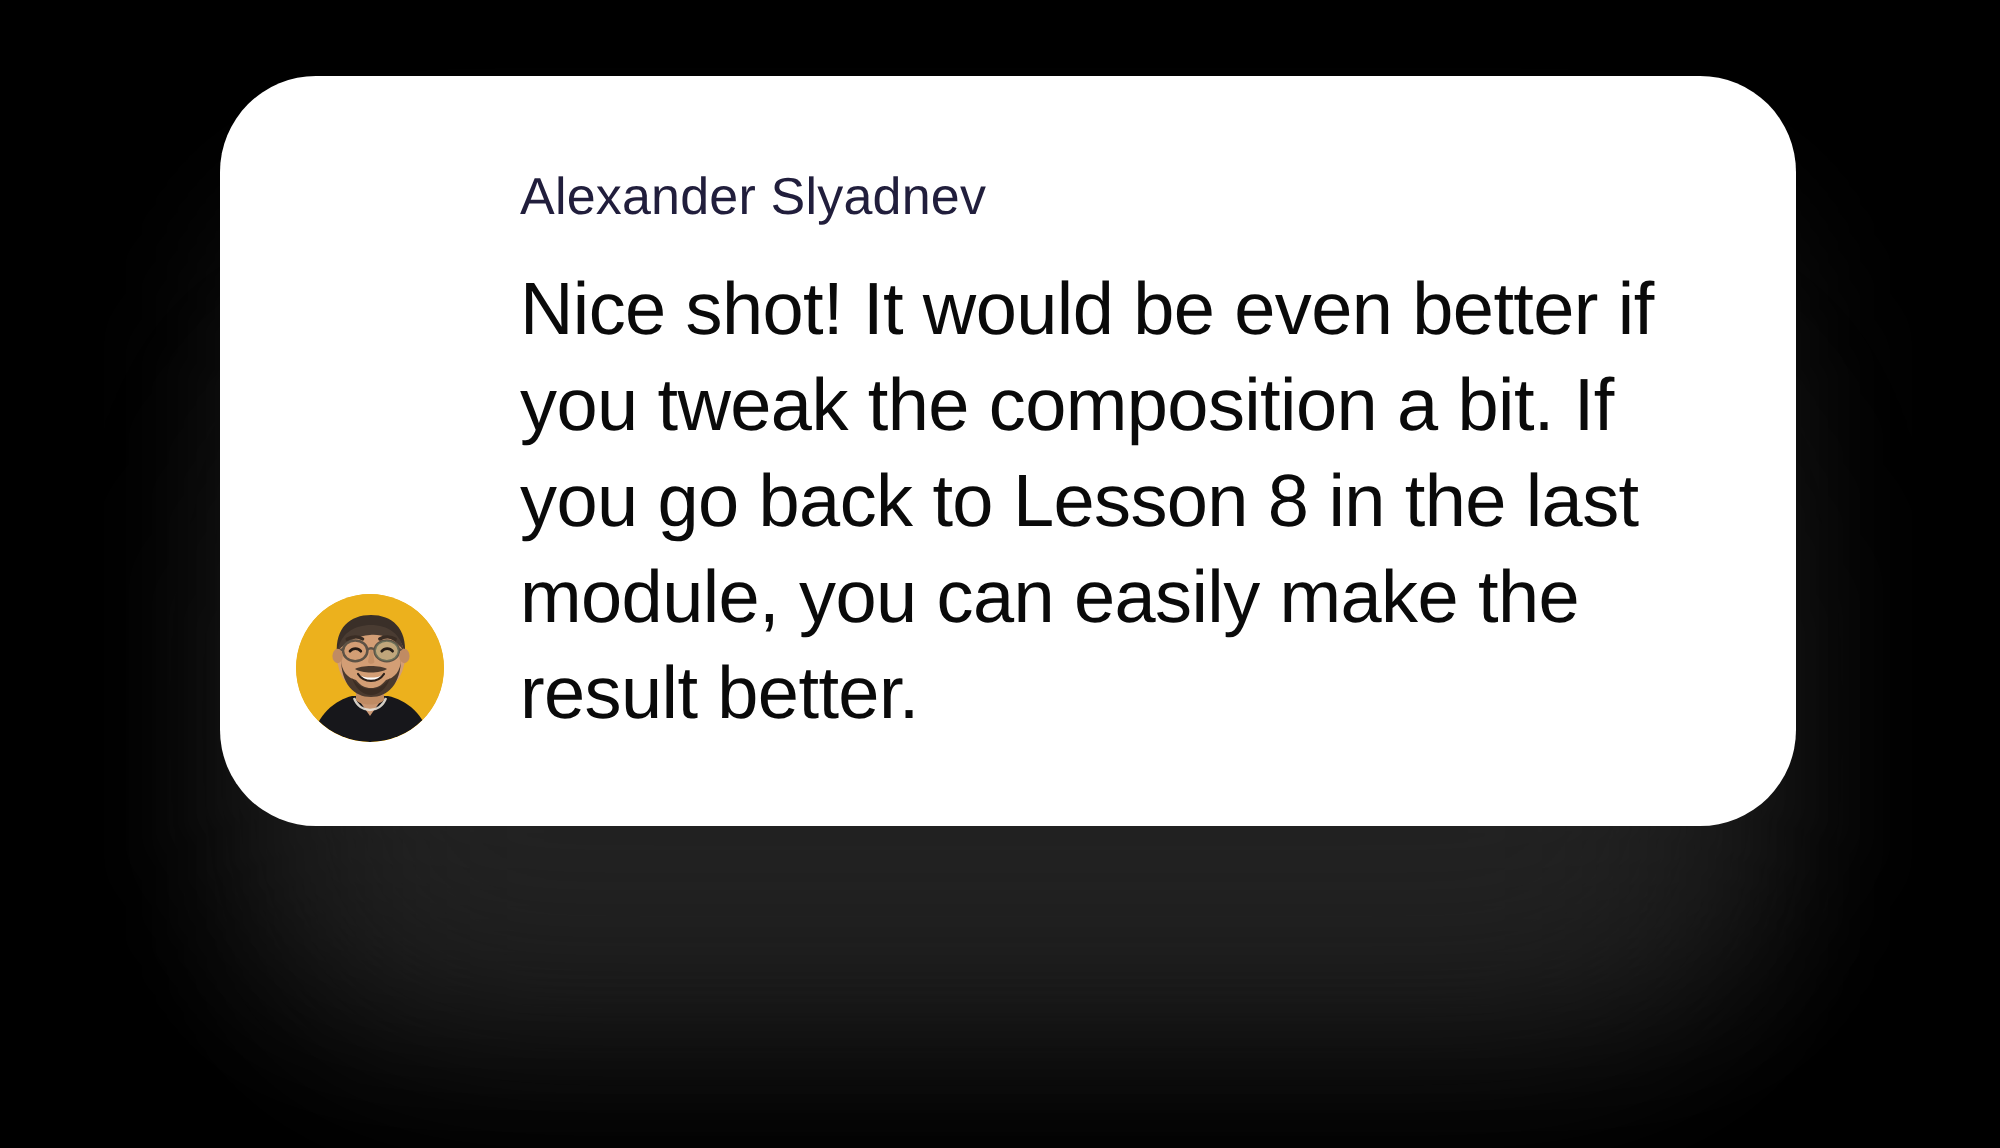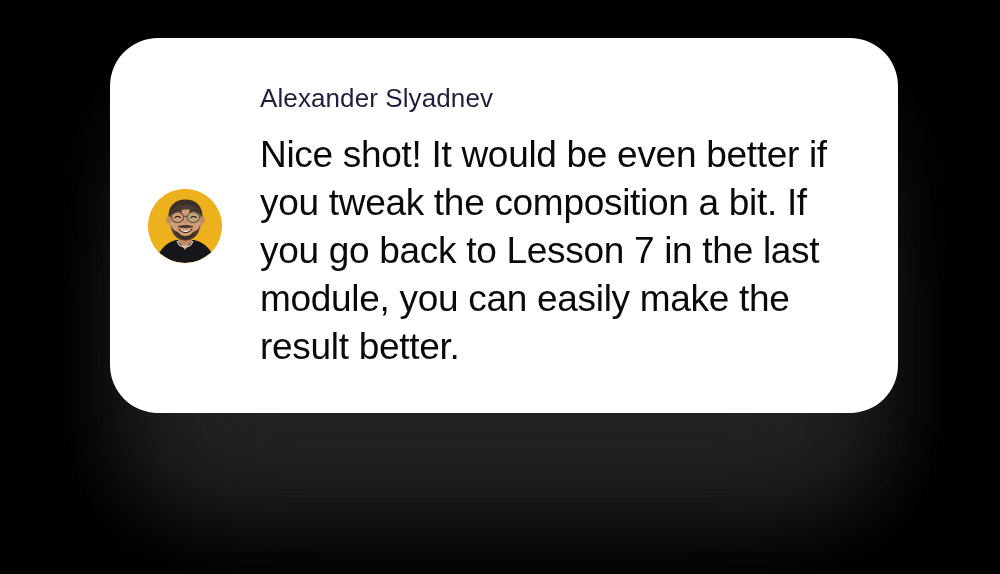--- a/index.html
+++ b/index.html
@@ -53,21 +53,21 @@
     height: 375px;
     background: #ffffff;
     border-radius: 48px;
     box-sizing: border-box;
     padding: 44px 40px 40px 38px;
   }
 
   .card-inner {
     display: flex;
     flex-direction: row;
-    align-items: center;
+    align-items: flex-end;
     gap: 0;
   }
 
   .avatar-wrap {
     flex: 0 0 auto;
     width: 74px;
     height: 74px;
     margin-top: 0px;
     margin-right: 38px;
   }
@@ -178,19 +178,19 @@
 
               <ellipse cx="20.8" cy="31" rx="2.6" ry="3.6" fill="#c08b63"></ellipse>
               <ellipse cx="54.2" cy="31" rx="2.6" ry="3.6" fill="#c08b63"></ellipse>
             </g>
           </svg>
         </span>
       </div>
 
       <div class="comment-body">
         <div class="author-name">Alexander Slyadnev</div>
-        <p class="comment-text">Nice shot! It would be even better if you tweak the composition a bit. If you go back to Lesson 7 in the last module, you can easily make the result better.</p>
+        <p class="comment-text">Nice shot! It would be even better if you tweak the composition a bit. If you go back to Lesson 8 in the last module, you can easily make the result better.</p>
       </div>
 
     </div>
   </div>
 
 </div>
 
 </body></html>

